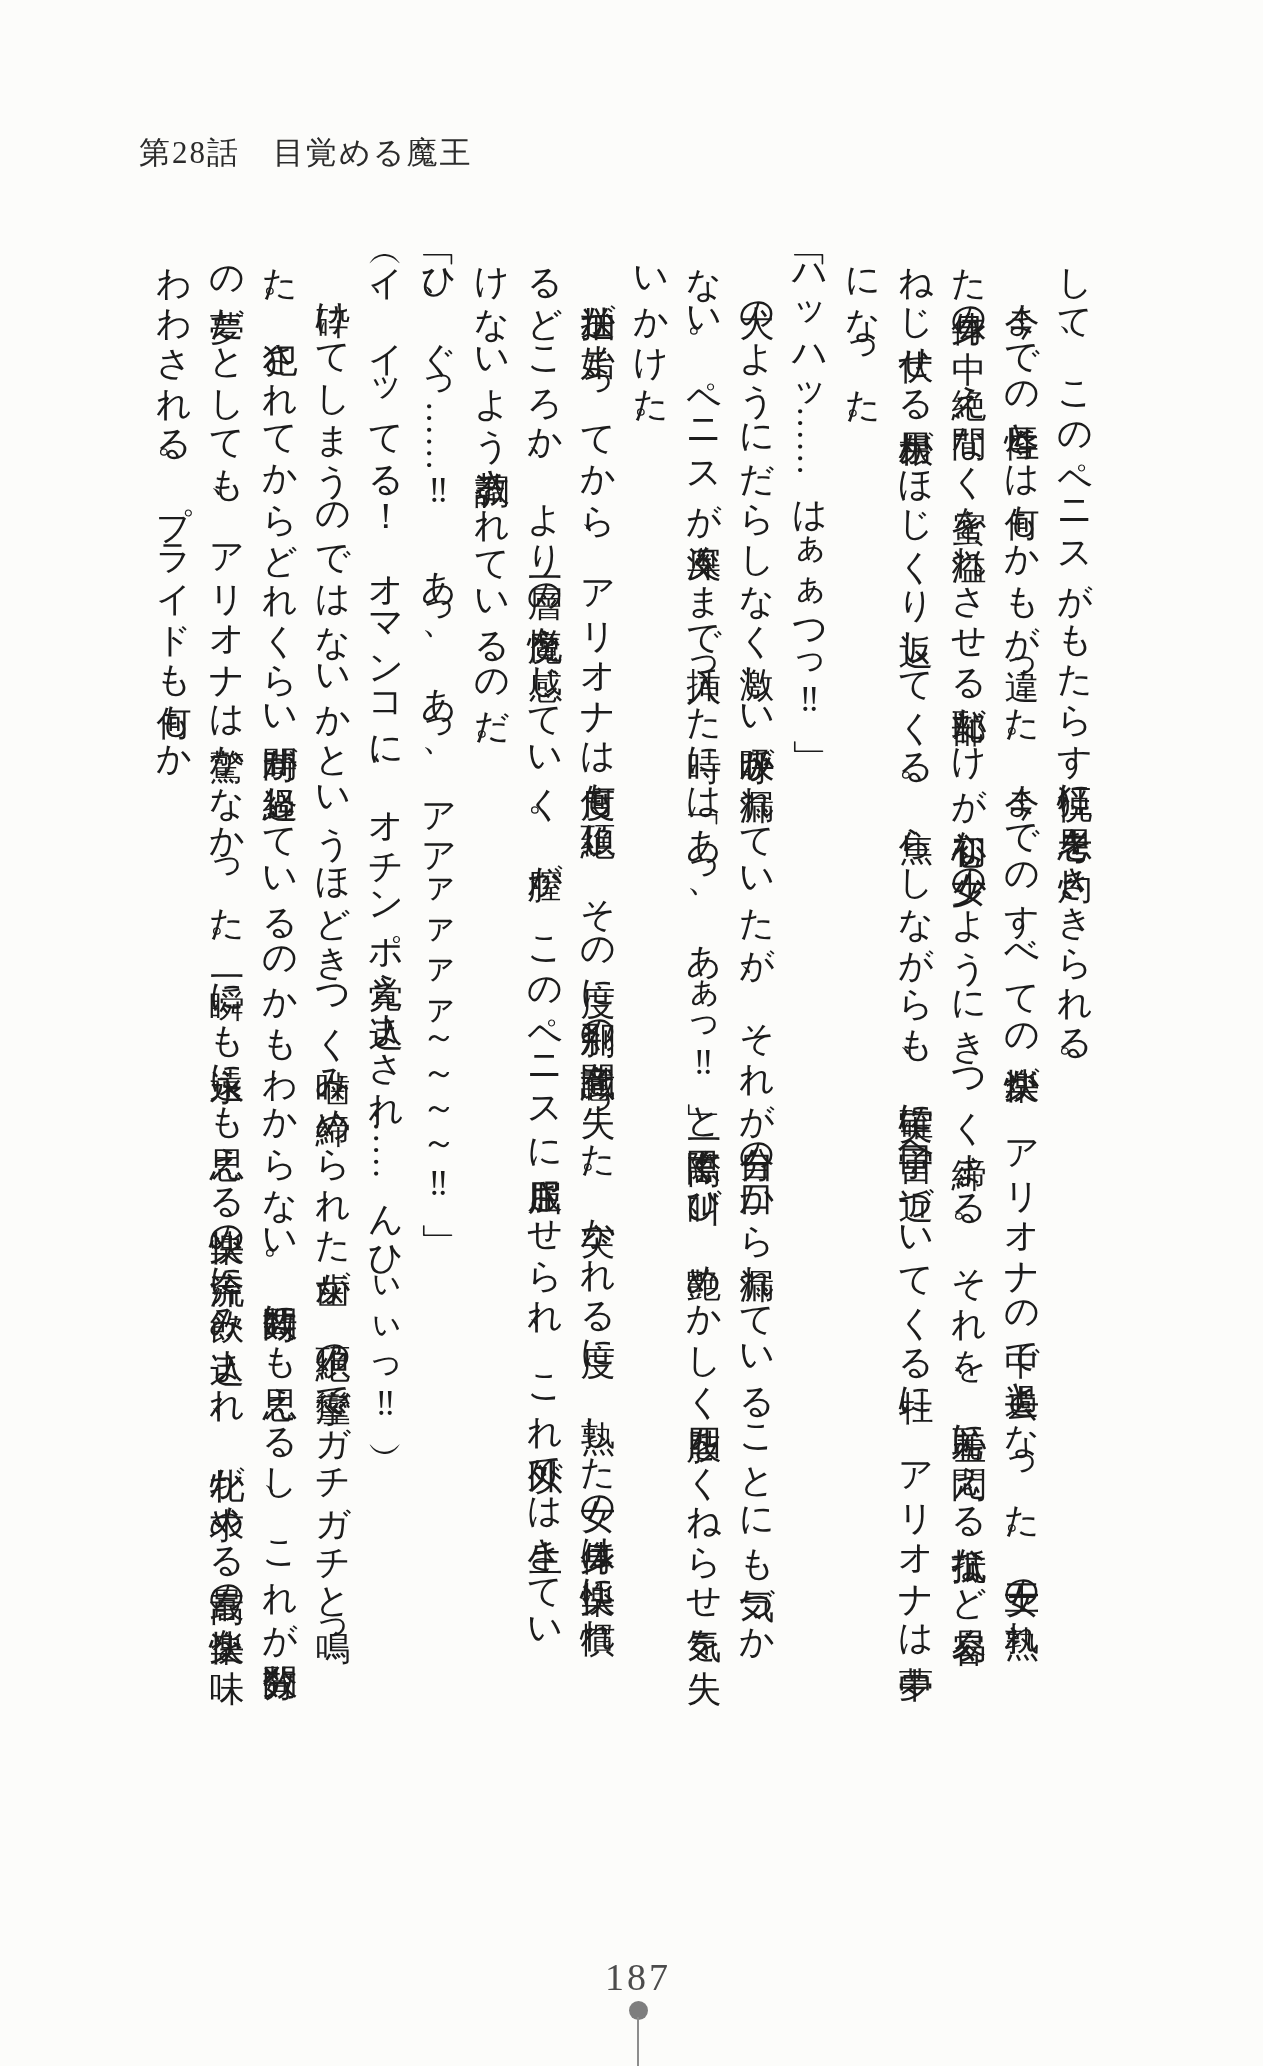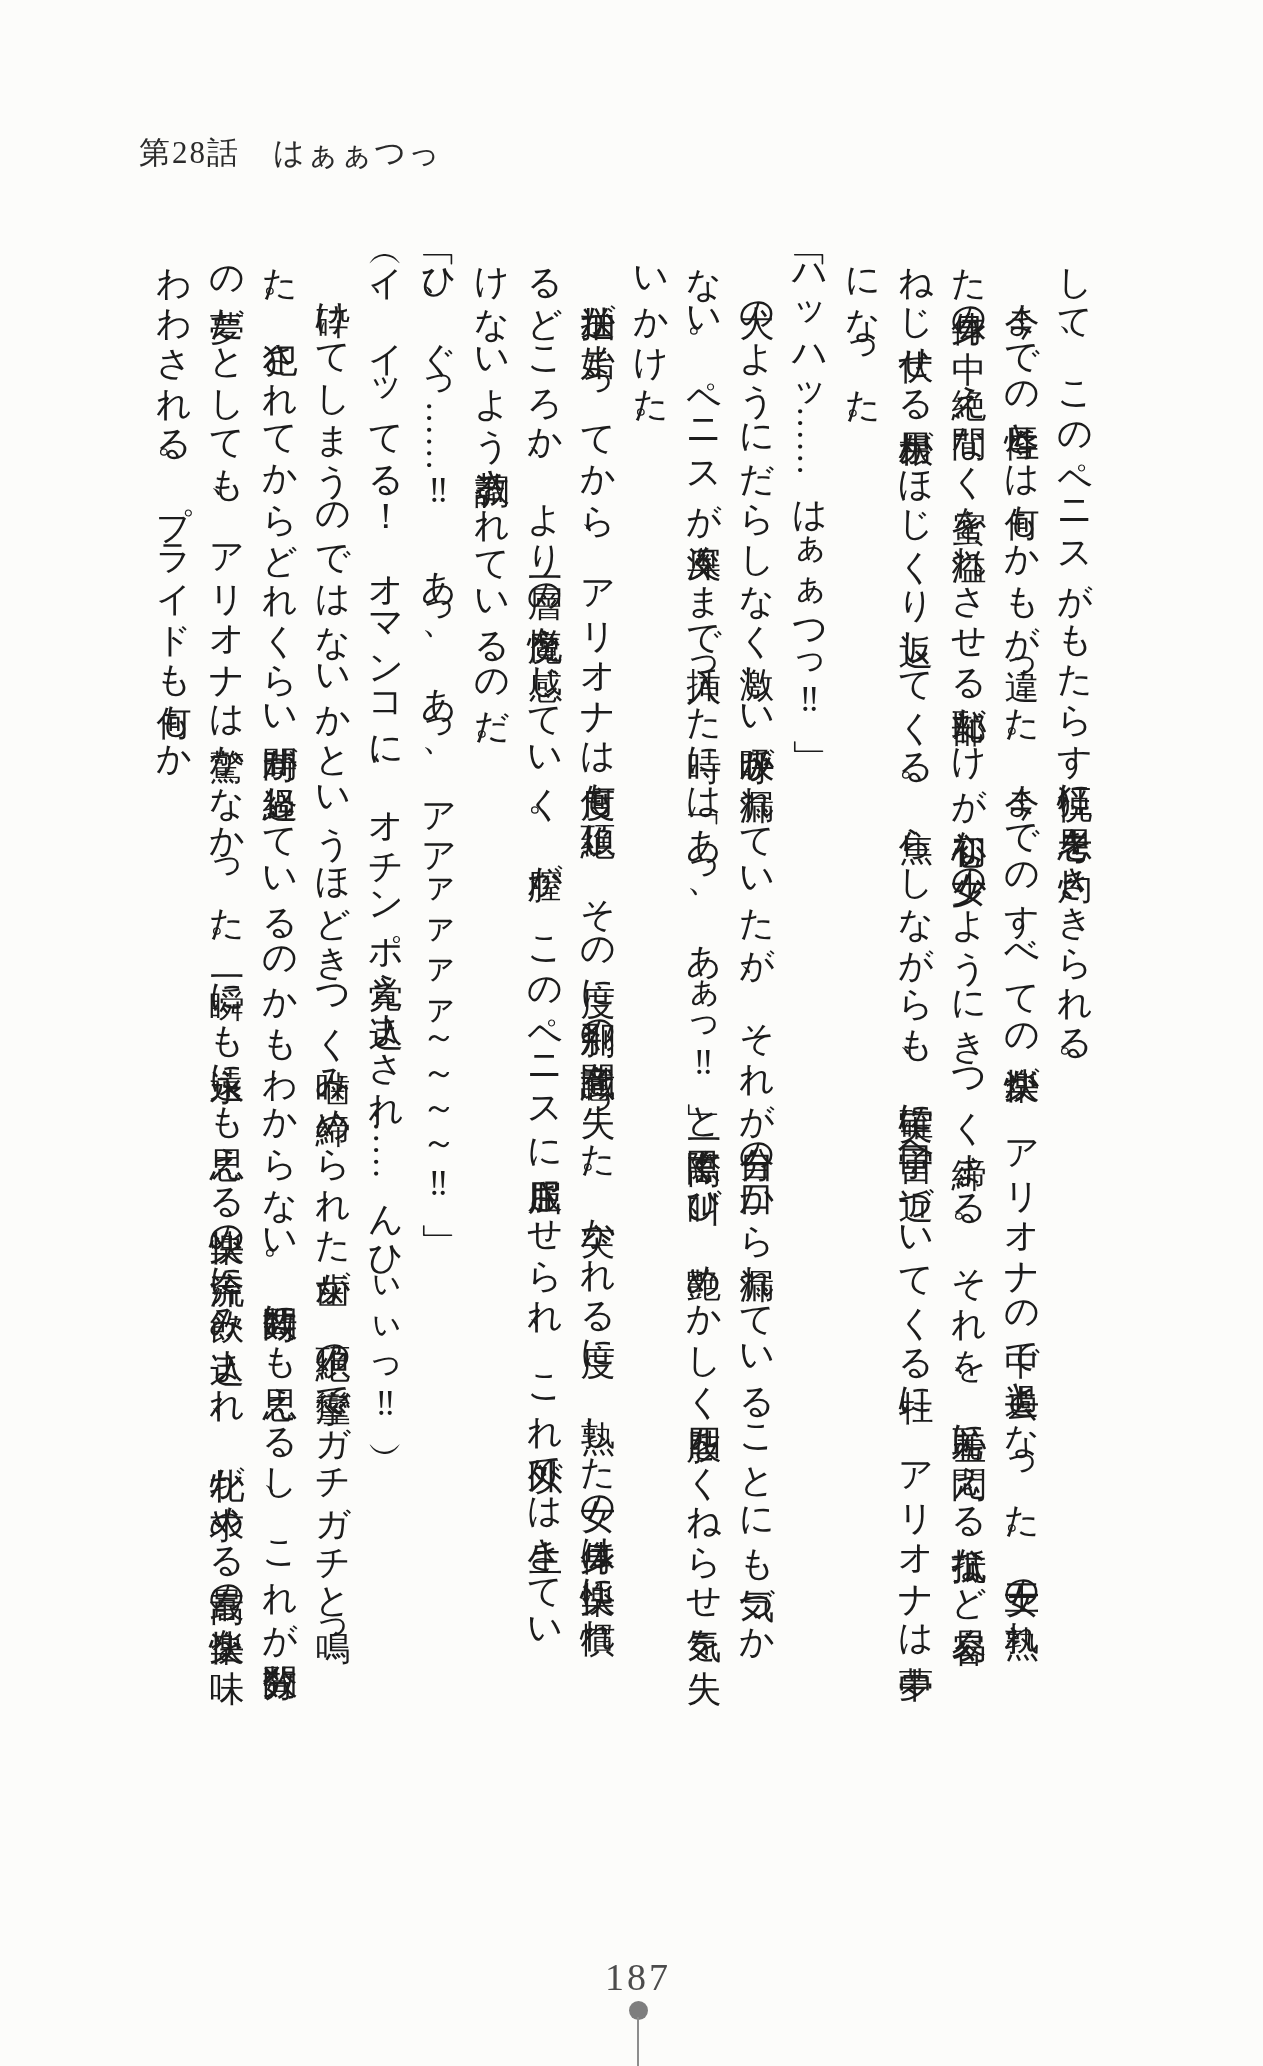--- a/index.html
+++ b/index.html
@@ -79,21 +79,21 @@
     width: 2px;
     height: 49px;
     background: #8d8d8d;
   }
 </style>
 </head>
 <body>
 
 <div class="page">
 
-  <div class="chapter-header">第28話　はぁぁつっ</div>
+  <div class="chapter-header">第28話　目覚める魔王</div>
 
   <div class="body-text">
     <p>して、このペニスがもたらす狂悦に思考を灼ききられる。</p>
     <p class="indent">今までの性辱とは何もかもが違った。今までのすべての快楽が、アリオナの中で過去となった。王女の熟れた身体の中、絶え間なく蜜を溢れさせる恥部だけが初心な少女のようにきつく締まる。それを、羞恥に悶える抵抗など容易くねじ伏せる男根がほじくり返してくる。焦らしながらも、確実に子宮口へ近づいてくる牡に、アリオナは夢中になった。</p>
     <p>「ハッハッ……はぁぁつっ‼」</p>
     <p class="indent">犬のようにだらしなく激しい呼吸が漏れていたが、それが自分の口から漏れていることにも気づかない。ペニスが奥深くまで挿入った時には「あっ、あぁっ‼」と一際甲高く叫び、艶めかしく四肢をくねらせ気を失いかけた。</p>
     <p class="indent">抽送が始まってから、アリオナは何度も絶頂し、その度に刹那の間意識を失った。突かれる度に、熟した女の身体は快楽に慣れるどころか、より一層の魔悦を感じていく。膣が、このペニスに屈服させられ、これ以外では生きていけないよう調教されているのだ。</p>
     <p>「ひ、ぐっ……‼　あっ、あっ、アアァァァァ～～～～‼」</p>
     <p>（イ、イッてる！　オマンコに、オチンポ覚え込まされ……んひぃぃっ‼）</p>
     <p class="indent">砕けてしまうのではないかというほどきつく噛み締められた歯が、絶頂の痙攣でガチガチと鳴った。犯されてからどれくらい時間が経過しているのかもわからない。数時間にも思えるし、これが数分間の夢だとしても、アリオナは驚かなかった。一瞬にも永遠にも思える快楽の奔流に飲み込まれ、牝が求める最高の快楽を味わわされる。プライドも何もか</p>

